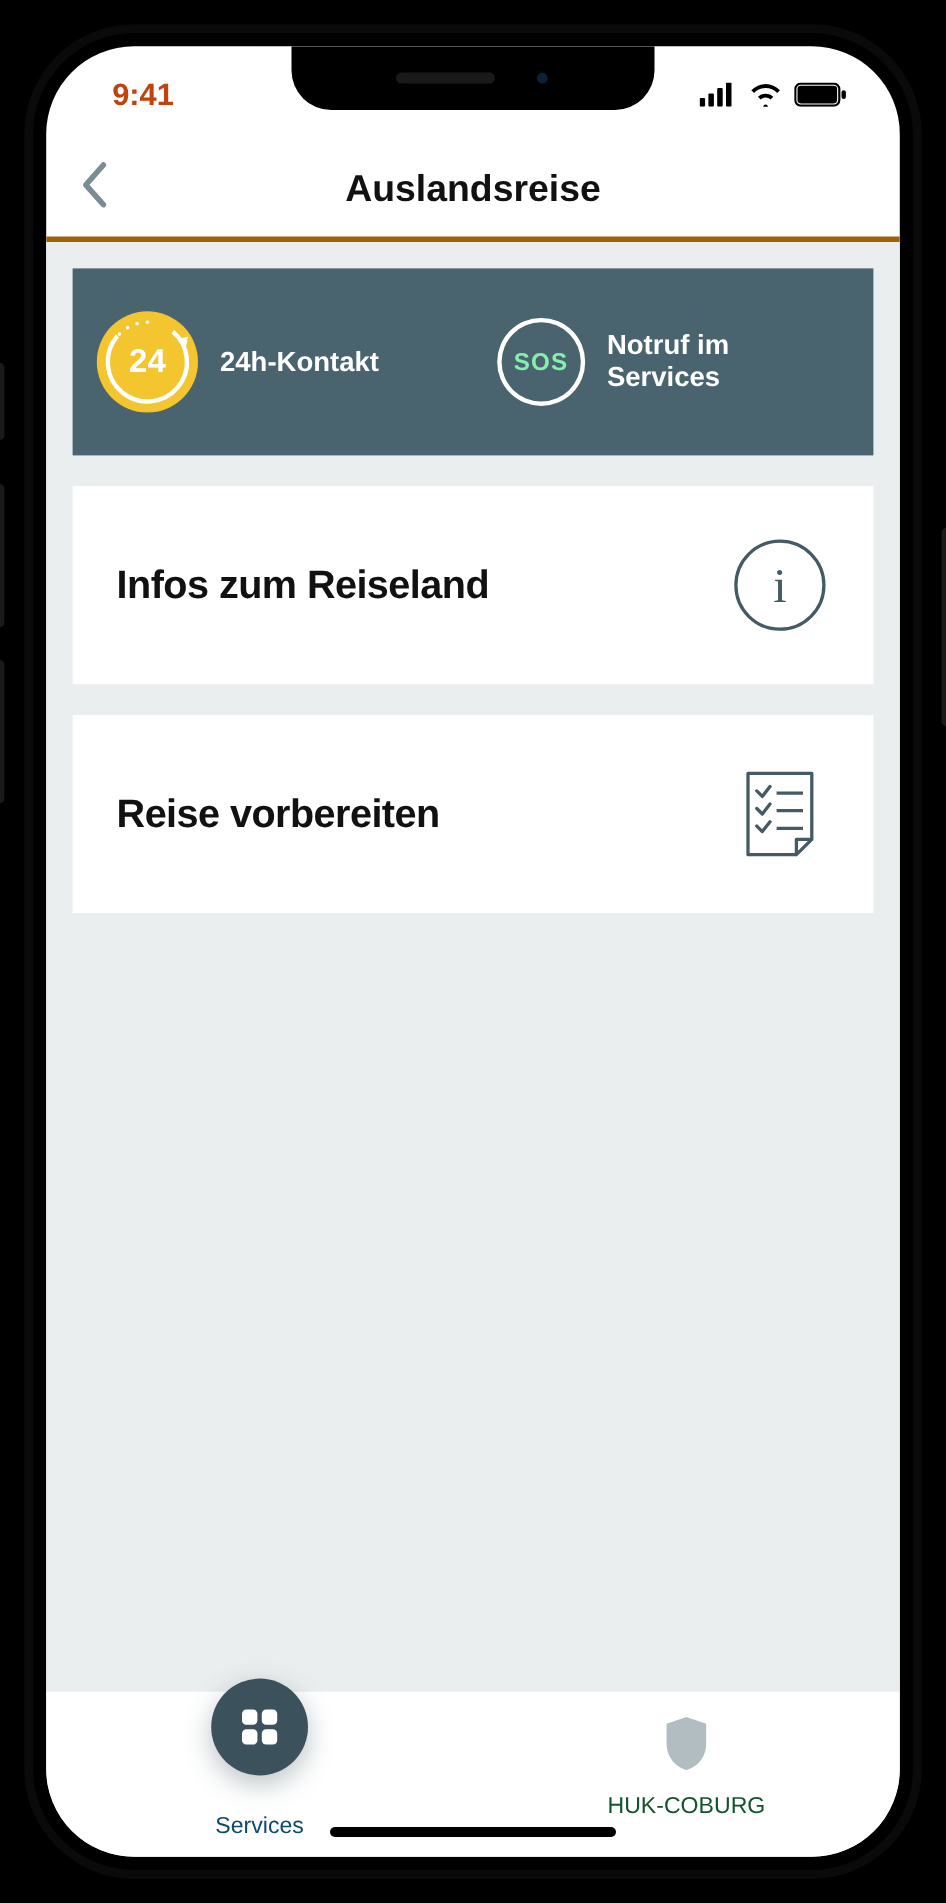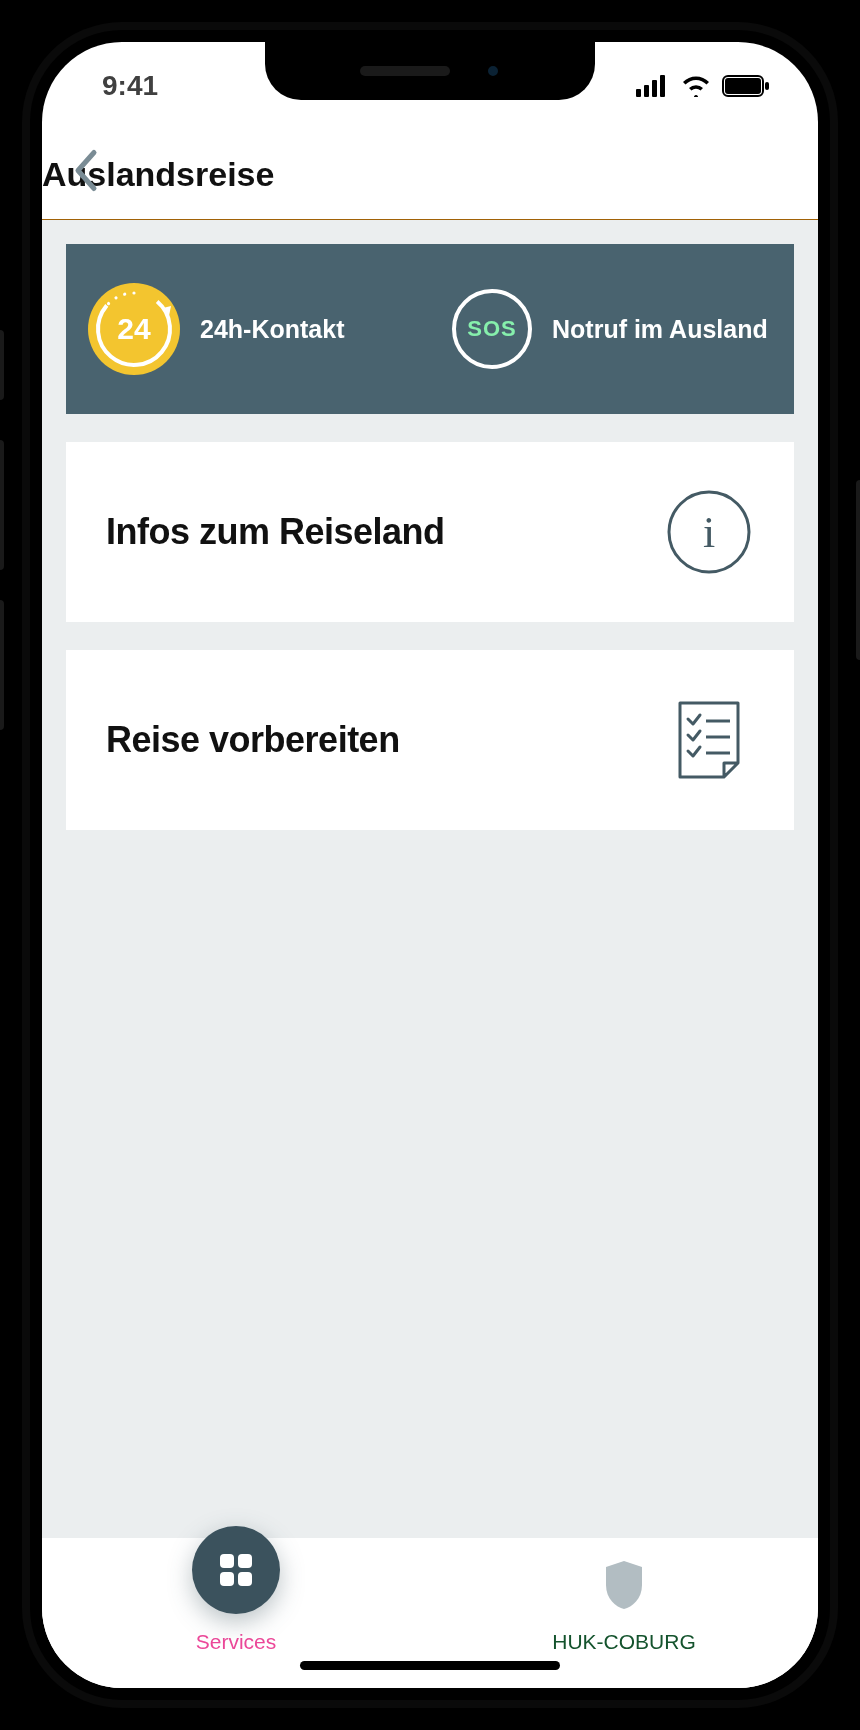--- a/index.html
+++ b/index.html
@@ -32,27 +32,27 @@
     margin-right: 50px;
   }
   .notch .cam {
     width: 14px; height: 14px; border-radius:50%; background:#0b2234;
     border: 2px solid #000;
     position:absolute; right: 95px; top: 22px;
   }
 
   .status-bar {
     height: 88px; display:flex; justify-content:space-between; align-items:center;
-    padding: 0 48px 0 60px; font-weight:600; font-size:28px; color:#404040;
+    padding: 0 48px 0 60px; font-weight:600; font-size:28px; color:#c2410c;
   }
   .status-right { display:flex; gap:10px; align-items:center; }
 
   .nav-bar {
-    height: 90px; display:flex; align-items:center; 
-    border-bottom: 1px solid #a16207; position:relative;
+    height: 90px; display:flex; align-items:center; justify-content:center;
+    border-bottom: 5px solid #a16207; position:relative;
   }
   .nav-back {
     position:absolute; left: 30px; top: 50%; transform:translateY(-50%);
     color:#4b6673; font-size:40px;
   }
   .nav-title { font-size:34px; font-weight:600; color:#111; }
 
   .content { background:#ebeeef; height: calc(100% - 88px - 90px - 150px); padding: 24px 24px; overflow:hidden; }
 
   .tiles { display:flex; }
@@ -81,21 +81,21 @@
   .card-icon { width:90px; height:90px; flex-shrink:0; }
 
   .tab-bar {
     position:absolute; bottom:0; left:0; right:0; height:150px;
     background:#fff; display:flex; justify-content:space-around; align-items:flex-start;
     padding-top: 2px;
   }
   .tab { text-align:center; width:180px; }
   .tab-icon-wrap { height:90px; display:flex; align-items:center; justify-content:center; position:relative; }
   .tab-label { font-size:21px; color:#14532d; font-weight:500; }
-  .tab.active .tab-label { color:#ec4899; }
+  .tab.active .tab-label { color:#0c4a6e;margin-top:18px; }
   .fab {
     width:88px; height:88px; border-radius:50%; background:#3b525d;
     display:flex; align-items:center; justify-content:center;
     box-shadow: 0 8px 24px rgba(59,82,93,0.35);
     margin-top:-30px;
   }
   .home-indicator {
     position:absolute; bottom:18px; left:50%; transform:translateX(-50%);
     width:260px; height:9px; background:#000; border-radius:5px;
   }
@@ -176,21 +176,21 @@
                     </g>
                 </svg>
                 <span style="position:relative">24</span>
               </div>
               <span class="tile-label">24h-Kontakt</span>
             </div>
             <div class="tile">
               <div class="tile-icon-sos">
                 <span>SOS</span>
               </div>
-              <span class="tile-label">Notruf im Ausland</span>
+              <span class="tile-label">Notruf im Services</span>
             </div>
           </div>
 
           <div class="card">
             <span class="card-label">Infos zum Reiseland</span>
             <span class="card-icon">
               <svg width="90" height="90" viewBox="0 0 90 90">
                   <circle cx="45" cy="45" r="40" fill="none" stroke="#445a64" stroke-width="3"></circle>
                   <text x="45" y="60" text-anchor="middle" font-family="Georgia,serif" font-size="44" fill="#445a64">i</text>
                 </svg>

